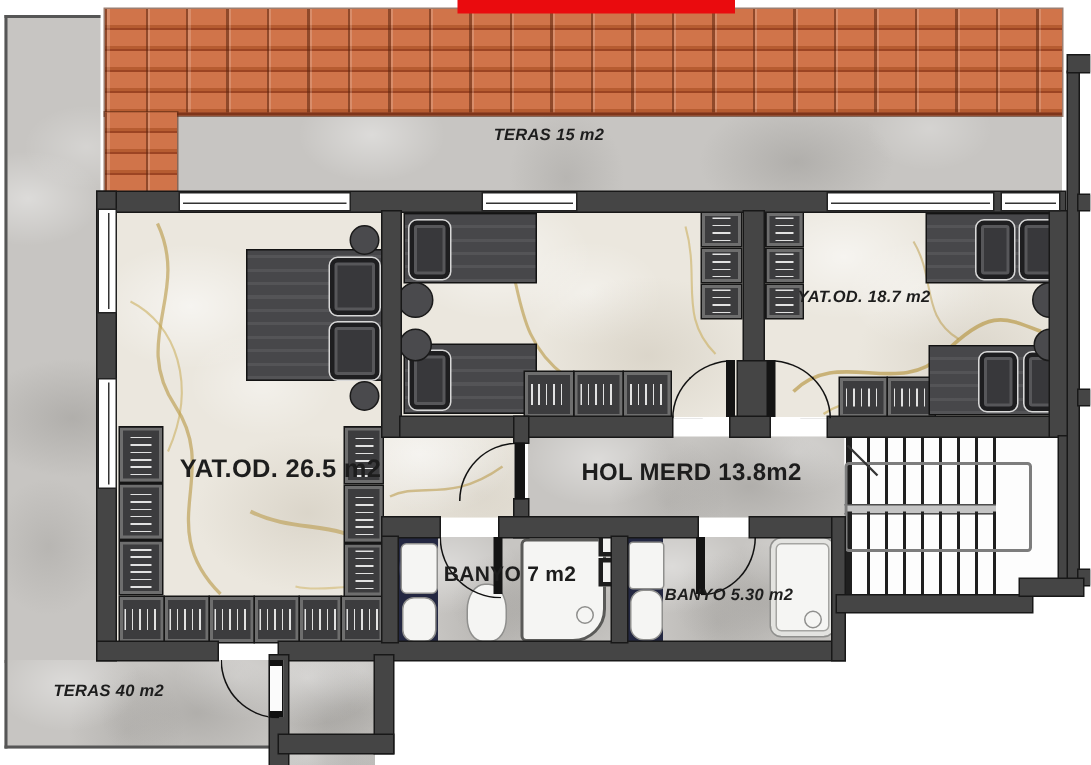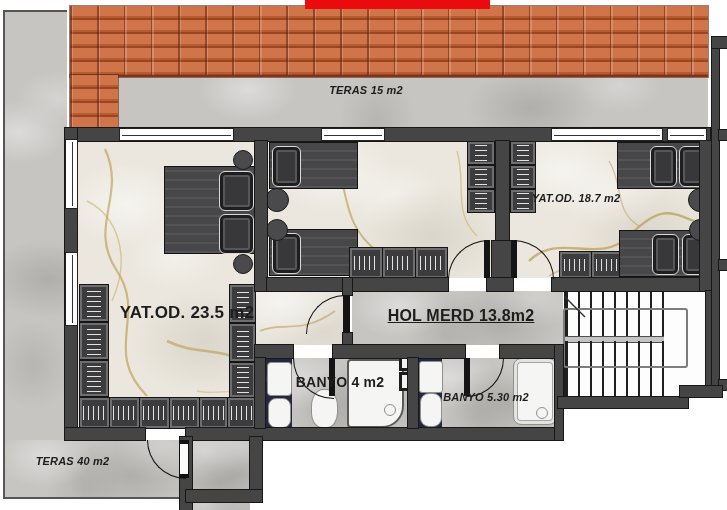--- a/index.html
+++ b/index.html
@@ -60,21 +60,21 @@
   .arc{position:absolute;border:0 solid #111;}
   .arc-tl{border-top-width:1.6px;border-left-width:1.6px;border-top-left-radius:100% 100%;}
   .arc-tr{border-top-width:1.6px;border-right-width:1.6px;border-top-right-radius:100% 100%;}
   .arc-bl{border-bottom-width:1.6px;border-left-width:1.6px;border-bottom-left-radius:100% 100%;}
   .arc-br{border-bottom-width:1.6px;border-right-width:1.6px;border-bottom-right-radius:100% 100%;}
   .leaf{position:absolute;background:#141414;}
   .leaf-white{position:absolute;background:#fbfbfb;border:1px solid #111;border-top:4px solid #111;border-bottom:4px solid #111;box-sizing:border-box;}
 
   
   .lbl{position:absolute;color:#1d1d1d;font-weight:600;text-align:center;white-space:nowrap;letter-spacing:.2px;}
-  .s15{font-size:11px;font-style:italic;} .s14{font-size:14px;} .s16{font-size:16px;text-decoration:underline;} .s17{font-size:17px;}
+  .s15{font-size:11px;font-style:italic;} .s14{font-size:14px;} .s16{font-size:16px;} .s17{font-size:17px;}
 </style>
 </head>
 <body>
 
 <div id="plan">
 
   <div class="abs concrete" style="left:3px;top:10px;width:62px;height:430px;border-left:2px solid #565656;border-top:2px solid #565656;"></div>
   <div class="abs concrete" style="left:3px;top:440px;width:180px;height:57px;border-left:2px solid #565656;border-bottom:2px solid #565656;"></div>
   <div class="abs concrete" style="left:118px;top:75px;width:590px;height:53px;"></div>
   <div class="abs concrete" style="left:192px;top:437px;width:58px;height:53px;"></div>
@@ -228,20 +228,20 @@
   <div class="arc arc-tl" style="left:306px;top:295px;width:38px;height:38px;"></div>
   <div class="leaf" style="left:343px;top:295px;width:7px;height:38px;"></div>
   <div class="arc arc-bl" style="left:293px;top:358px;width:40px;height:40px;"></div>
   <div class="leaf" style="left:329px;top:358px;width:6px;height:38px;"></div>
   <div class="arc arc-br" style="left:467px;top:358px;width:36px;height:38px;"></div>
   <div class="leaf" style="left:464px;top:358px;width:6px;height:38px;"></div>
   <div class="arc arc-bl" style="left:147px;top:440px;width:38px;height:38px;"></div>
   <div class="leaf-white" style="left:179px;top:440px;width:10px;height:38px;"></div>
 
   <div class="lbl s15" style="left:266px;top:84px;width:200px;">TERAS 15 m2</div>
-  <div class="lbl s17" style="left:87px;top:303px;width:200px;">YAT.OD. 23.5 m2</div>
+  <div class="lbl s17" style="left:87px;top:303px;width:200px;">YAT.OD. 26.5 m2</div>
   <div class="lbl s15" style="left:476px;top:192px;width:200px;">YAT.OD. 18.7 m2</div>
   <div class="lbl s16" style="left:361px;top:307px;width:200px;">HOL MERD 13.8m2</div>
-  <div class="lbl s14" style="left:260px;top:374px;width:160px;">BANYO 4 m2</div>
+  <div class="lbl s14" style="left:260px;top:374px;width:160px;">BANYO 7 m2</div>
   <div class="lbl s15" style="left:406px;top:391px;width:160px;">BANYO 5.30 m2</div>
   <div class="lbl s15" style="left:0px;top:455px;width:145px;">TERAS 40 m2</div>
 
 </div>
 
 </body></html>

